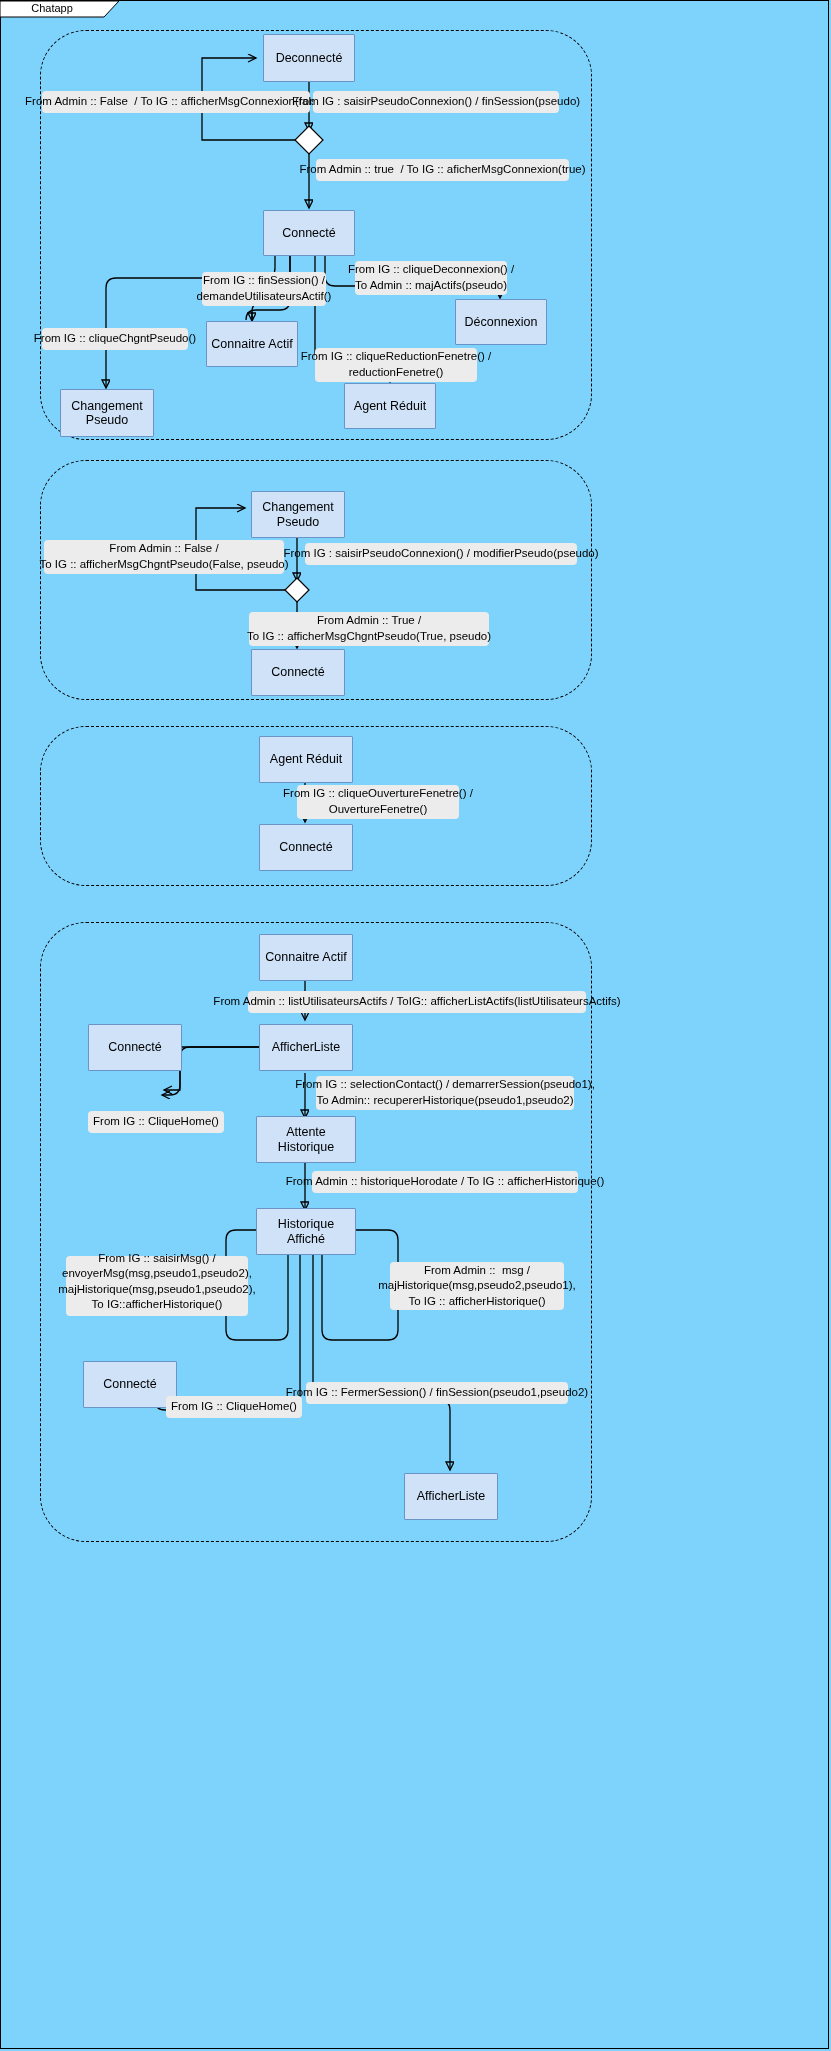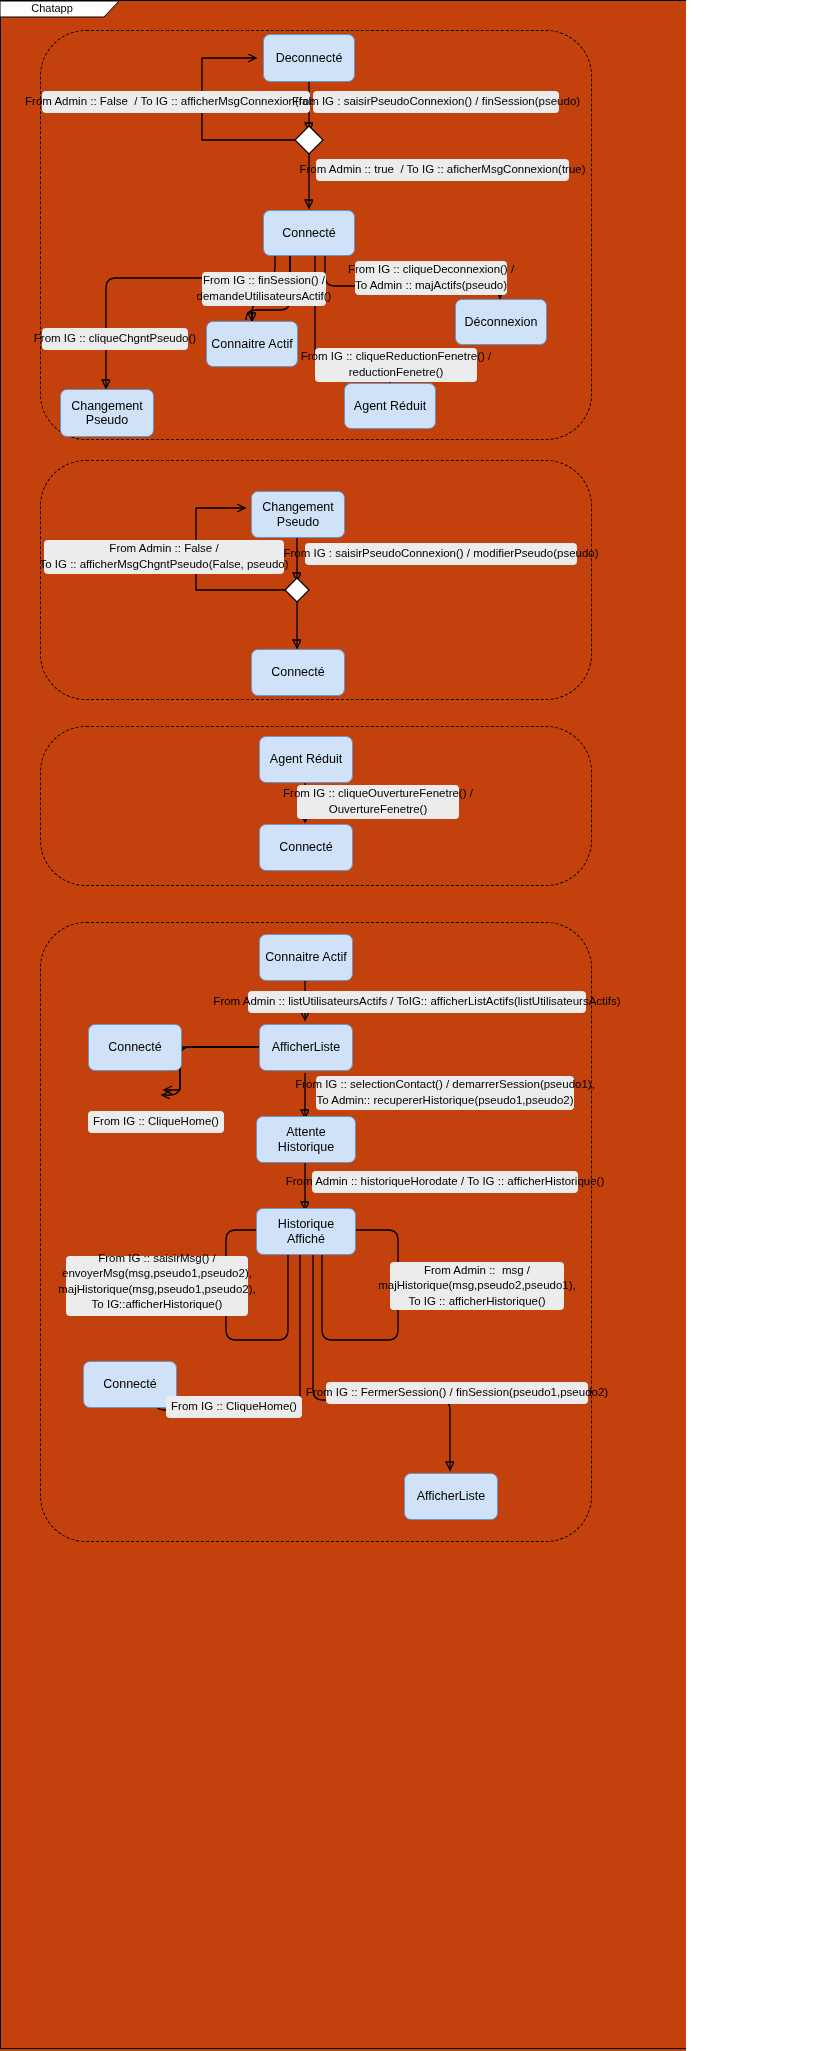--- a/index.html
+++ b/index.html
@@ -1,31 +1,31 @@
 <!DOCTYPE html>
 <html><head>
 <meta charset="utf-8">
 <style>
   html,body{margin:0;padding:0;background:#ffffff;}
   body{font-family:"Liberation Sans","DejaVu Sans",sans-serif;}
-  #page{position:relative;width:686px;height:2051px;background:#c2410c;overflow:hidden;}
+  #page{position:relative;width:831px;height:2051px;background:#7dd3fc;overflow:hidden;}
 
   
   .frame{position:absolute;left:0;top:0;width:829px;height:2049px;border:1px solid #000;box-sizing:border-box;}
 
   
   .tab{position:absolute;left:0;top:0;height:17px;width:120px;}
   .tab svg{display:block;}
   .tab-label{position:absolute;left:0;top:1px;width:104px;text-align:center;font-size:11px;color:#000;line-height:15px;}
 
   
   .panel{position:absolute;border:1.6px dashed #000;border-radius:46px;box-sizing:border-box;background:transparent;}
 
   
-  .node{position:absolute;background:#cfe2f8;border:1px solid #6a94c8;border-radius:7px;box-sizing:border-box;
+  .node{position:absolute;background:#cfe2f8;border:1px solid #6a94c8;border-radius:1px;box-sizing:border-box;
         display:flex;align-items:center;justify-content:center;text-align:center;
         font-size:12.5px;color:#000;line-height:1.15;padding:10px 4px;}
 
   
   .lbl{position:absolute;background:#ececec;border-radius:4px;box-sizing:border-box;
        display:flex;align-items:center;justify-content:center;text-align:center;
        font-size:11.5px;color:#000;line-height:1.35;padding:3px 7px;white-space:pre;}
 
   
   .edges{position:absolute;left:0;top:0;width:831px;height:2051px;pointer-events:none;}
@@ -188,20 +188,24 @@
     <span>From IG :: cliqueChgntPseudo()</span>
   </div>
 
   <div class="lbl" style="left:44px;top:540px;width:240px;height:34px;">
     <span>From Admin :: False /
 To IG :: afficherMsgChgntPseudo(False, pseudo)</span>
   </div>
   <div class="lbl" style="left:305px;top:543px;width:272px;height:22px;">
     <span>From IG : saisirPseudoConnexion() / modifierPseudo(pseudo)</span>
   </div>
+  <div class="lbl" style="left:249px;top:612px;width:240px;height:34px;">
+    <span>From Admin :: True /
+To IG :: afficherMsgChgntPseudo(True, pseudo)</span>
+  </div>
 
   <div class="lbl" style="left:297px;top:785px;width:162px;height:34px;">
     <span>From IG :: cliqueOuvertureFenetre() /
 OuvertureFenetre()</span>
   </div>
 
   <div class="lbl" style="left:248px;top:991px;width:338px;height:22px;">
     <span>From Admin :: listUtilisateursActifs / ToIG:: afficherListActifs(listUtilisateursActifs)</span>
   </div>
   <div class="lbl" style="left:316px;top:1076px;width:258px;height:34px;">
@@ -221,16 +225,16 @@
 To IG::afficherHistorique()</span>
   </div>
   <div class="lbl" style="left:390px;top:1262px;width:174px;height:48px;">
     <span>From Admin ::  msg /
 majHistorique(msg,pseudo2,pseudo1),
 To IG :: afficherHistorique()</span>
   </div>
   <div class="lbl" style="left:166px;top:1396px;width:136px;height:22px;">
     <span>From IG :: CliqueHome()</span>
   </div>
-  <div class="lbl" style="left:326px;top:1382px;width:262px;height:22px;">
+  <div class="lbl" style="left:306px;top:1382px;width:262px;height:22px;">
     <span>From IG :: FermerSession() / finSession(pseudo1,pseudo2)</span>
   </div>
 </div>
 
 </body></html>

